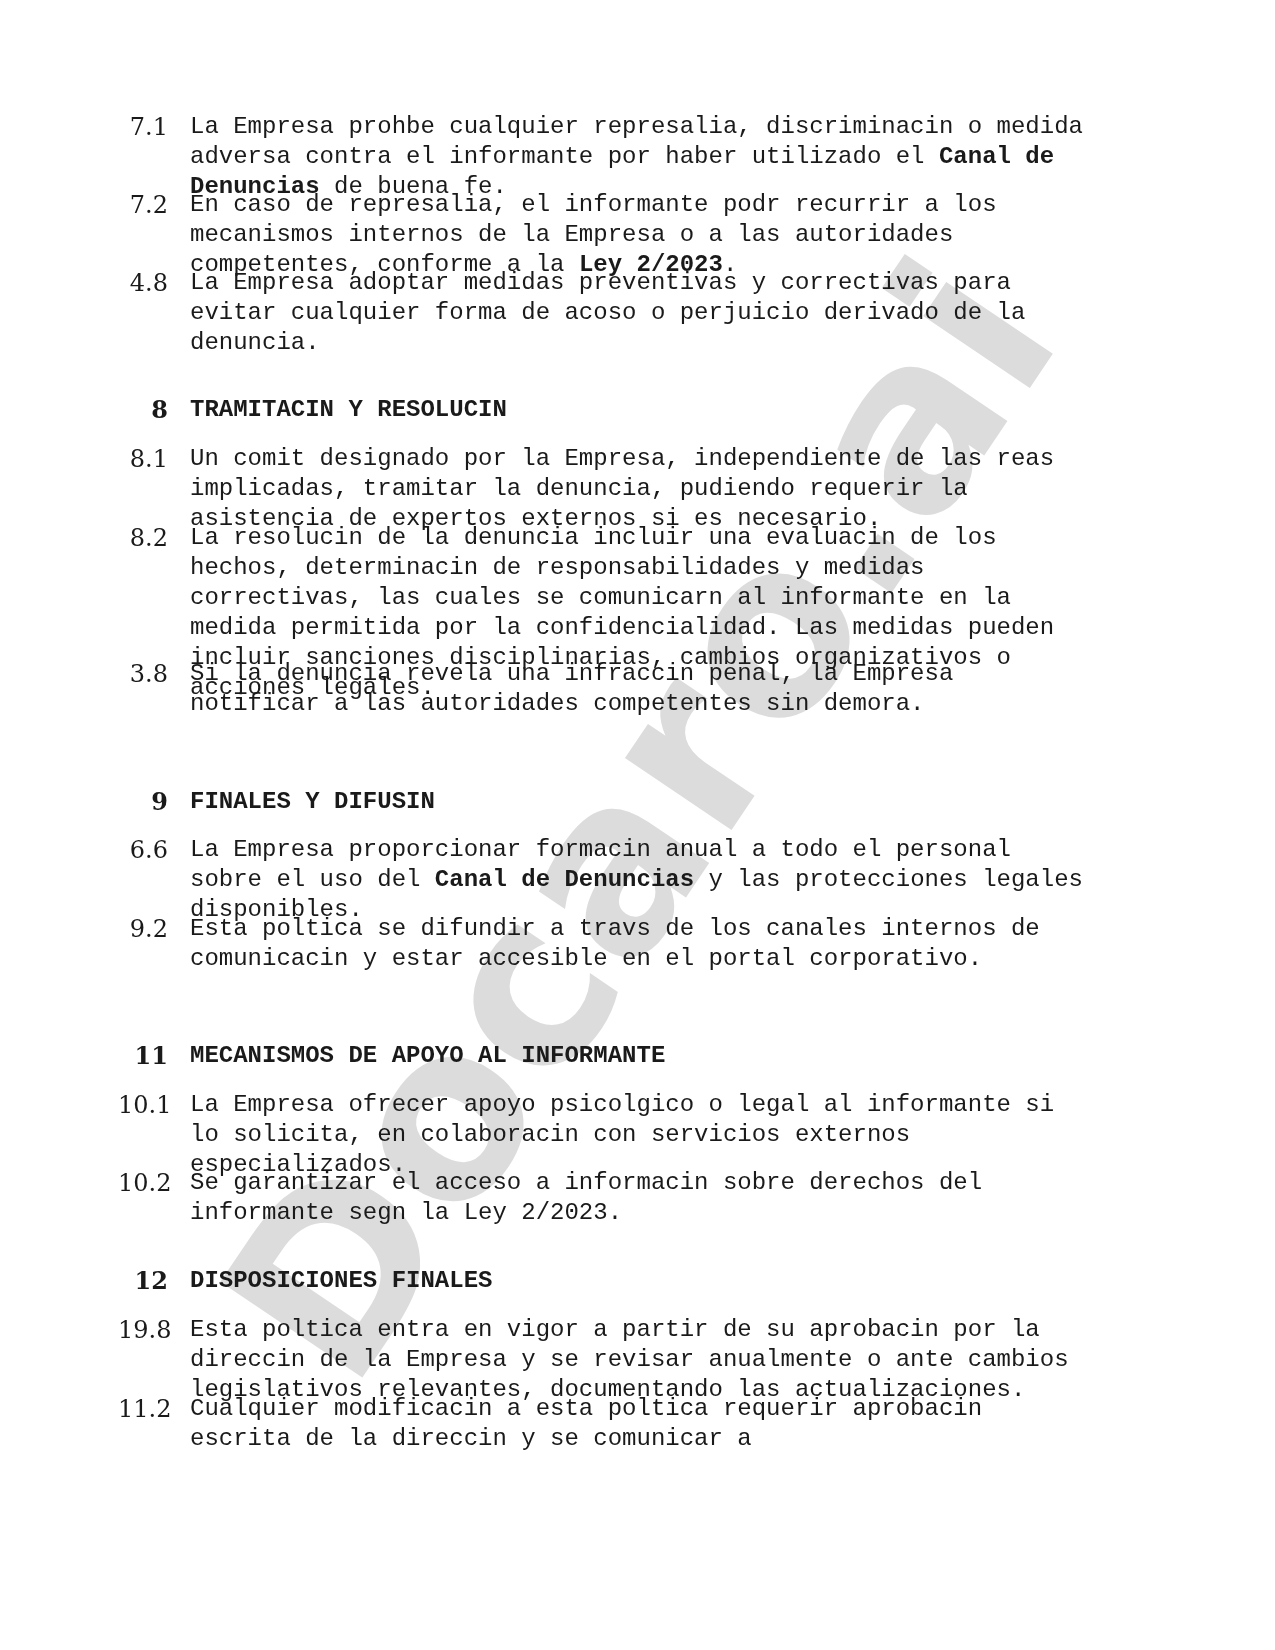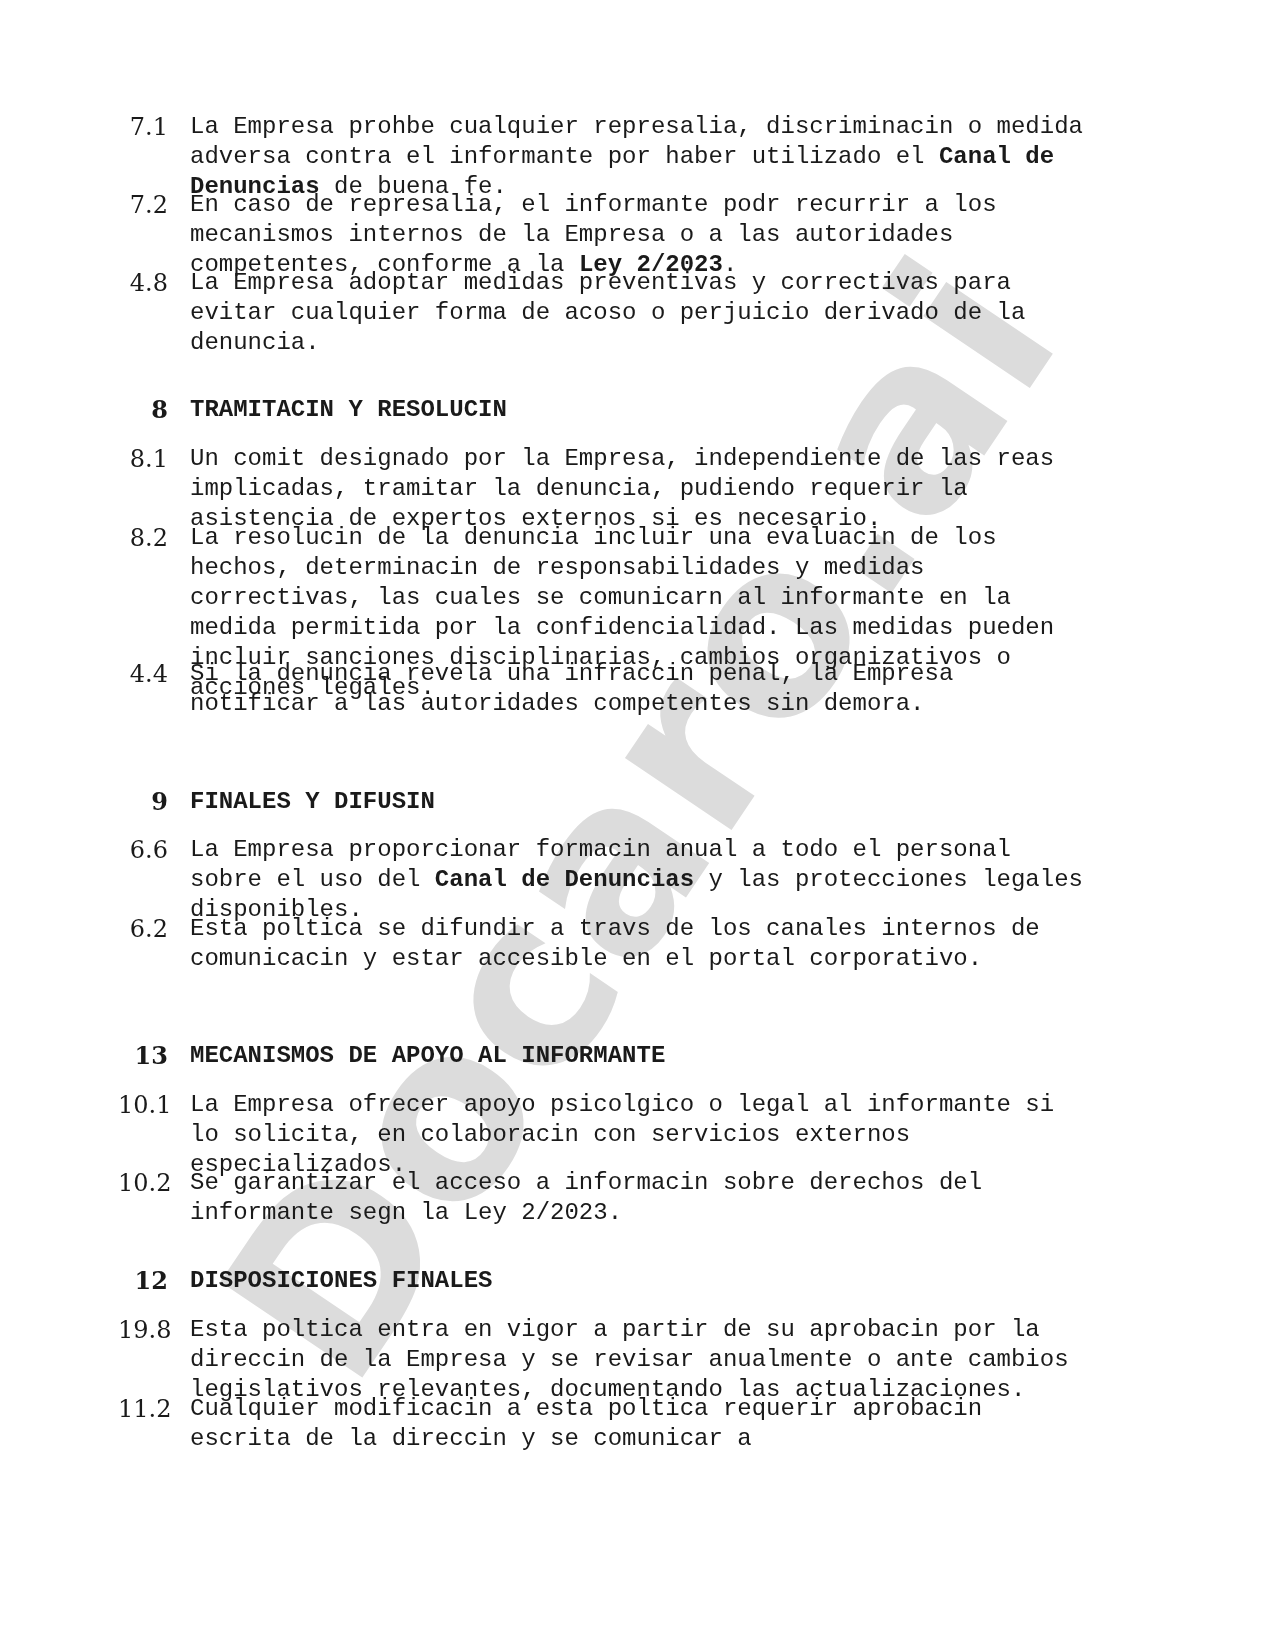--- a/index.html
+++ b/index.html
@@ -41,39 +41,39 @@
   </div>
   <div class="item" style="top:444px">
     <span class="num">8.1</span>
     <span class="text">Un comit designado por la Empresa, independiente de las reas implicadas, tramitar la denuncia, pudiendo requerir la asistencia de expertos externos si es necesario.</span>
   </div>
   <div class="item" style="top:523px">
     <span class="num">8.2</span>
     <span class="text">La resolucin de la denuncia incluir una evaluacin de los hechos, determinacin de responsabilidades y medidas correctivas, las cuales se comunicarn al informante en la medida permitida por la confidencialidad. Las medidas pueden incluir sanciones disciplinarias, cambios organizativos o acciones legales.</span>
   </div>
   <div class="item" style="top:659px">
-    <span class="num">4.4</span>
+    <span class="num">3.8</span>
     <span class="text">Si la denuncia revela una infraccin penal, la Empresa notificar a las autoridades competentes sin demora.</span>
   </div>
 
   <div class="item heading" style="top:787px">
     <span class="num">9</span>
     <span class="text">FINALES Y DIFUSIN</span>
   </div>
   <div class="item" style="top:835px">
     <span class="num">6.6</span>
     <span class="text"><span>La Empresa proporcionar formacin anual a todo el personal sobre el uso del </span><b>Canal de Denuncias</b><span> y las protecciones legales disponibles.</span></span>
   </div>
   <div class="item" style="top:914px">
-    <span class="num">6.2</span>
+    <span class="num">9.2</span>
     <span class="text">Esta poltica se difundir a travs de los canales internos de comunicacin y estar accesible en el portal corporativo.</span>
   </div>
 
   <div class="item heading" style="top:1041px">
-    <span class="num">13</span>
+    <span class="num">11</span>
     <span class="text">MECANISMOS DE APOYO AL INFORMANTE</span>
   </div>
   <div class="item" style="top:1090px">
     <span class="num">10.1</span>
     <span class="text">La Empresa ofrecer apoyo psicolgico o legal al informante si lo solicita, en colaboracin con servicios externos especializados.</span>
   </div>
   <div class="item" style="top:1168px">
     <span class="num">10.2</span>
     <span class="text">Se garantizar el acceso a informacin sobre derechos del informante segn la Ley 2/2023.</span>
   </div>

